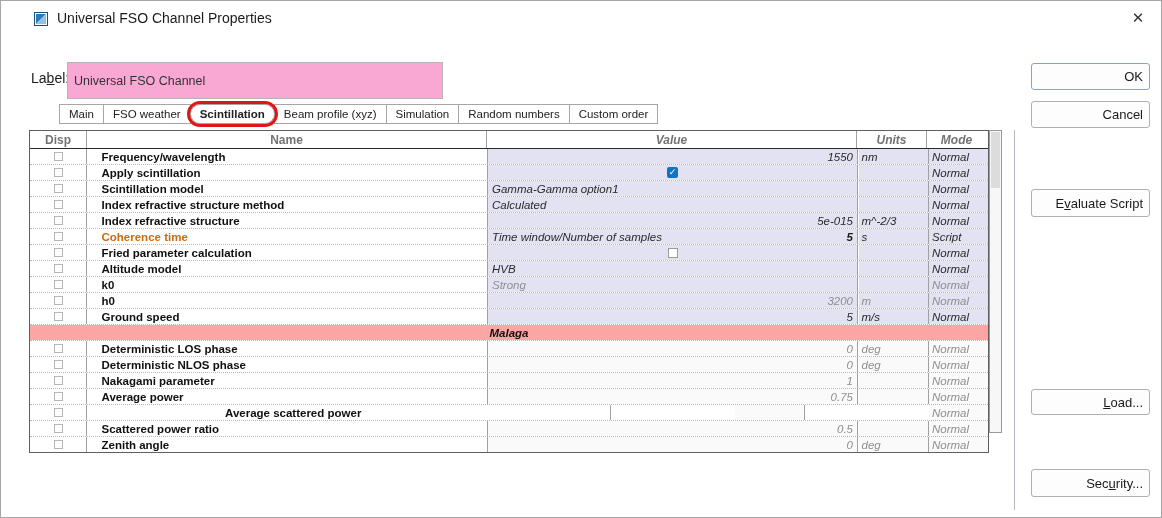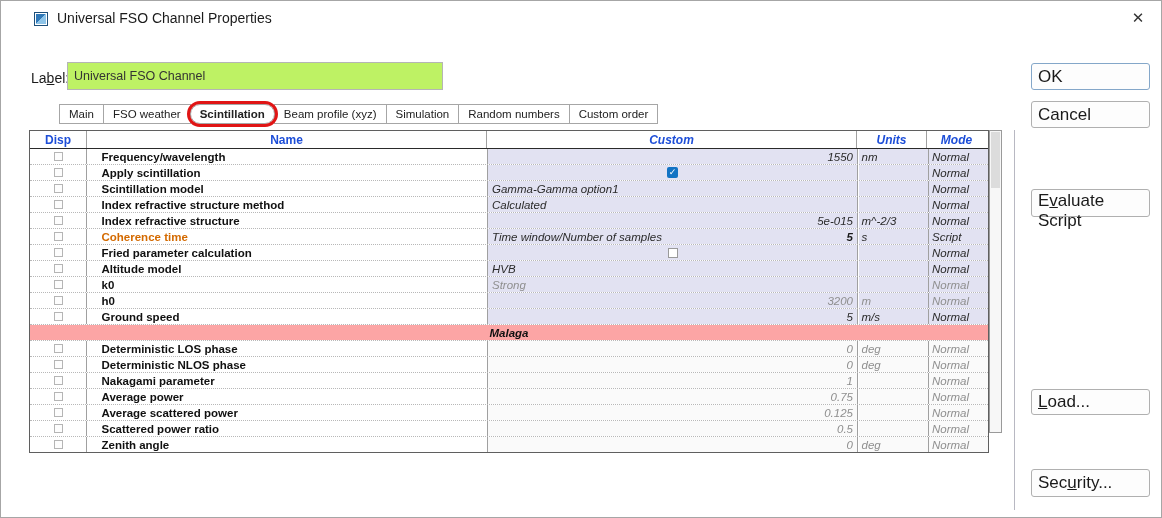--- a/index.html
+++ b/index.html
@@ -23,24 +23,24 @@
   .title {
     position:absolute; left:56px; top:9px; font-size:14px; color:#1b1b1b;
   }
   .close {
     position:absolute; right:12px; top:7px; width:22px; height:20px;
     font-size:15px; color:#333; text-align:center; line-height:20px; cursor:default;
   }
   
   .lbl { position:absolute; left:30px; top:69px; font-size:14px; color:#1b1b1b; }
   .label-input {
-    position:absolute; left:66px; top:61px; width:376px; height:28px;
+    position:absolute; left:66px; top:61px; width:376px; height:37px;
     border:1px solid #b5b5b5; padding:2px 6px; box-sizing:border-box;
     font-family:"Liberation Sans", sans-serif; font-size:12.5px; color:#333;
-    background:#bef264;
+    background:#f9a8d4;
   }
   
   .tabstrip {
     position:absolute; left:30px; top:103px; height:20px;
     display:flex; font-size:11.5px;margin-left:28px;
   }
   .tab {
     padding:0 9px; line-height:18px; height:18px;
     border:1px solid #a6a6a6; margin-right:-1px;
     background:#ffffff; color:#222; white-space:nowrap; cursor:default;
@@ -50,21 +50,21 @@
     outline:3px solid #e01515; outline-offset:0px; border-radius:10px;
   }
   
   .ptable {
     position:absolute; left:28px; top:129px; width:960px;
     border:1px solid #5f5f5f; background:#ffffff;
     font-size:11.5px; box-sizing:border-box;
   }
   .thead { display:flex; height:17px; border-bottom:1px solid #2a2a2a; }
   .thead .cell {
-    font-weight:bold; font-size:12px; color:#1d4ed8;
+    font-weight:bold; font-size:12px; color:#737373;
     justify-content:center !important; padding:0 !important;
   }
   .trow { display:flex; height:15px; border-bottom:1px dotted #b8b8b8;justify-content:space-between; }
   .trow:last-child { border-bottom:none; }
   .cell {
     display:flex; align-items:center; box-sizing:border-box;
     border-right:1px solid #a0a0a0; overflow:hidden; white-space:nowrap;
     line-height:14px;
   }
   .cell:last-child { border-right:none; }
@@ -107,22 +107,22 @@
   }
   .vthumb { position:absolute; left:1px; top:1px; width:9px; height:56px; background:#dcdcdc; }
   .vline {
     position:absolute; left:1013px; top:129px; width:1px; height:380px;
     background:#b8b8c2;
   }
   
   .btn {
     position:absolute; left:1030px; width:119px;
     background:#fdfdfd; border:1px solid #b0b0b0; border-radius:3px;
-    font-family:"Liberation Sans", sans-serif; font-size:17px; color:#1a1a1a;
-    text-align:left; cursor:default;
+    font-family:"Liberation Sans", sans-serif; font-size:13px; color:#1a1a1a;
+    text-align:right; cursor:default;
   }
   #btn-ok       { top:62px;  height:27px; border-color:#84a7c9; }
   #btn-cancel   { top:100px; height:27px; }
   #btn-eval     { top:188px; height:28px; }
   #btn-load     { top:388px; height:26px; }
   #btn-save     { top:426px; height:26px; }
   #btn-security { top:468px; height:28px; }
   u { text-decoration:underline; }
 </style>
 </head>
@@ -144,21 +144,21 @@
       <div class="tab">Beam profile (xyz)</div>
       <div class="tab">Simulation</div>
       <div class="tab">Random numbers</div>
       <div class="tab">Custom order</div>
     </div>
 
   <div class="ptable" id="paramtable">
       <div class="thead">
         <div class="cell c-disp">Disp</div>
         <div class="cell c-name">Name</div>
-        <div class="cell c-value">Custom</div>
+        <div class="cell c-value">Value</div>
         <div class="cell c-units">Units</div>
         <div class="cell c-mode">Mode</div>
       </div>
       <div class="trow">
         <div class="cell c-disp">
           <span class="dispbox"></span>
         </div>
         <div class="cell c-name">Frequency/wavelength</div>
         <div class="cell c-value bg-lav v-dark al-right">
           <span>1550</span>
@@ -322,23 +322,20 @@
           <span>0.75</span>
         </div>
         <div class="cell c-units bg-plain v-gray"></div>
         <div class="cell c-mode bg-plain v-gray">Normal</div>
       </div>
       <div class="trow">
         <div class="cell c-disp">
           <span class="dispbox"></span>
         </div>
         <div class="cell c-name">Average scattered power</div>
-        <div class="cell c-value bg-plain v-gray al-right">
-          <span>0.125</span>
-        </div>
         <div class="cell c-units bg-plain v-gray"></div>
         <div class="cell c-mode bg-plain v-gray">Normal</div>
       </div>
       <div class="trow">
         <div class="cell c-disp">
           <span class="dispbox"></span>
         </div>
         <div class="cell c-name">Scattered power ratio</div>
         <div class="cell c-value bg-plain v-gray al-right">
           <span>0.5</span>

